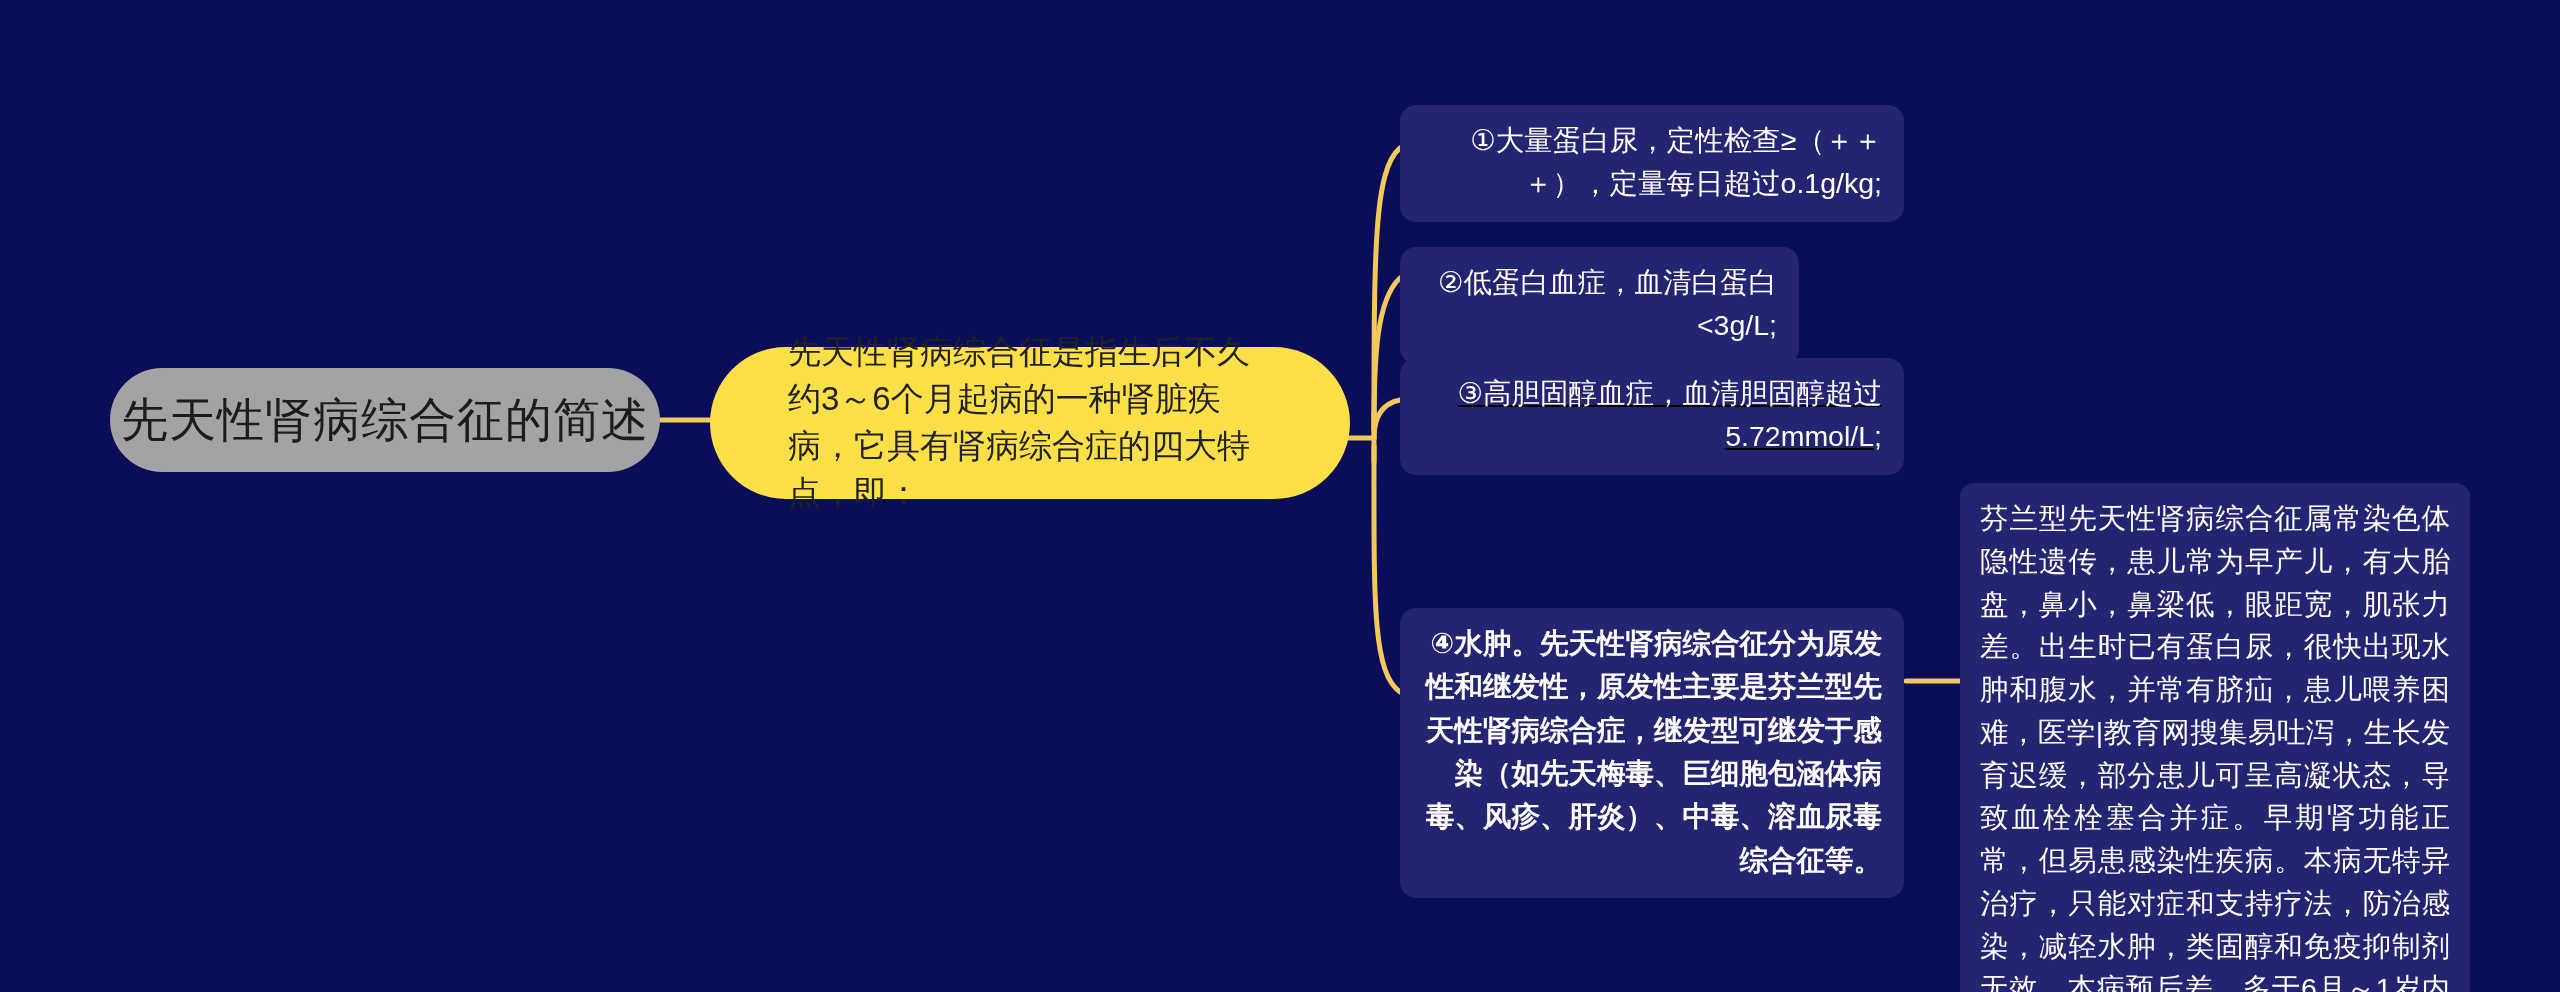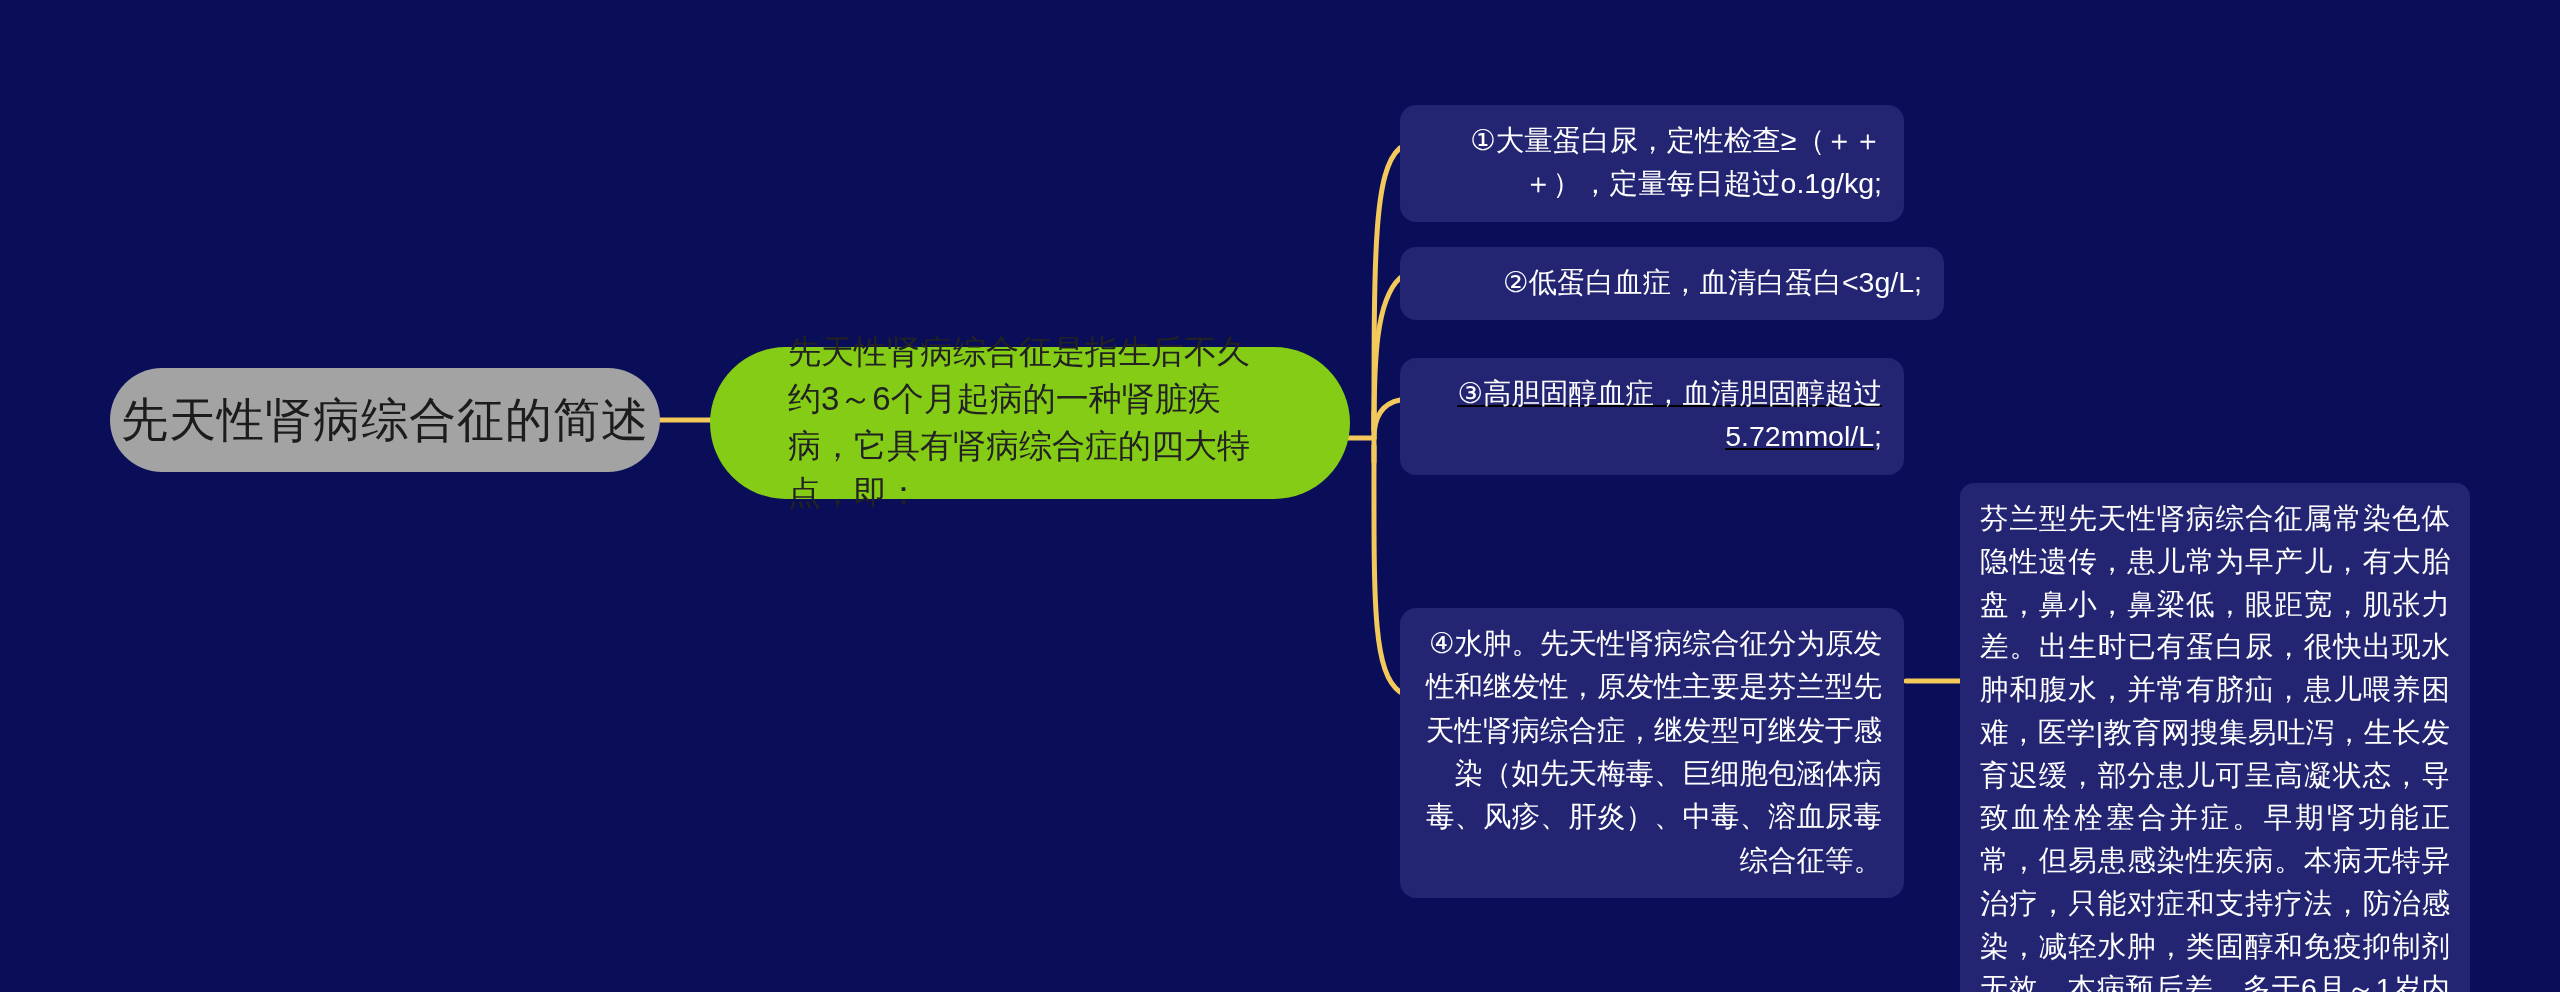--- a/index.html
+++ b/index.html
@@ -50,21 +50,21 @@
     white-space: nowrap;
   }
 
   
   .white-node {
     position: absolute;
     left: 710px;
     top: 347px;
     width: 640px;
     height: 152px;
-    background: #84cc16;
+    background: #fde047;
     border-radius: 76px;
     display: flex;
     align-items: center;
     justify-content: center;
     box-sizing: border-box;
     padding: 10px 72px 10px 78px;
     z-index: 5;
   }
   .white-node .label {
     color: #222222;
@@ -84,23 +84,23 @@
   }
   .leaf-node .label {
     color: #ffffff;
     font-size: 28.5px;
     line-height: 1.52;
     display: block;
     text-align: right;
   }
 
   #leaf-1 { left: 1400px; top: 105px;  width: 504px; }
-  #leaf-2 { left: 1400px; top: 247px;  width: 544px; }
+  #leaf-2 { left: 1400px; top: 247px;  width: 399px; }
   #leaf-3 { left: 1400px; top: 358px;  width: 504px; text-decoration: underline; }
-  #leaf-4 { left: 1400px; top: 608px;  width: 504px; }
+  #leaf-4 { left: 1400px; top: 608px;  width: 504px; font-weight: bold; }
 
   
   #detail-node {
     position: absolute;
     left: 1960px;
     top: 483px;
     width: 510px;
     background: #232472;
     border-radius: 14px;
     box-sizing: border-box;

